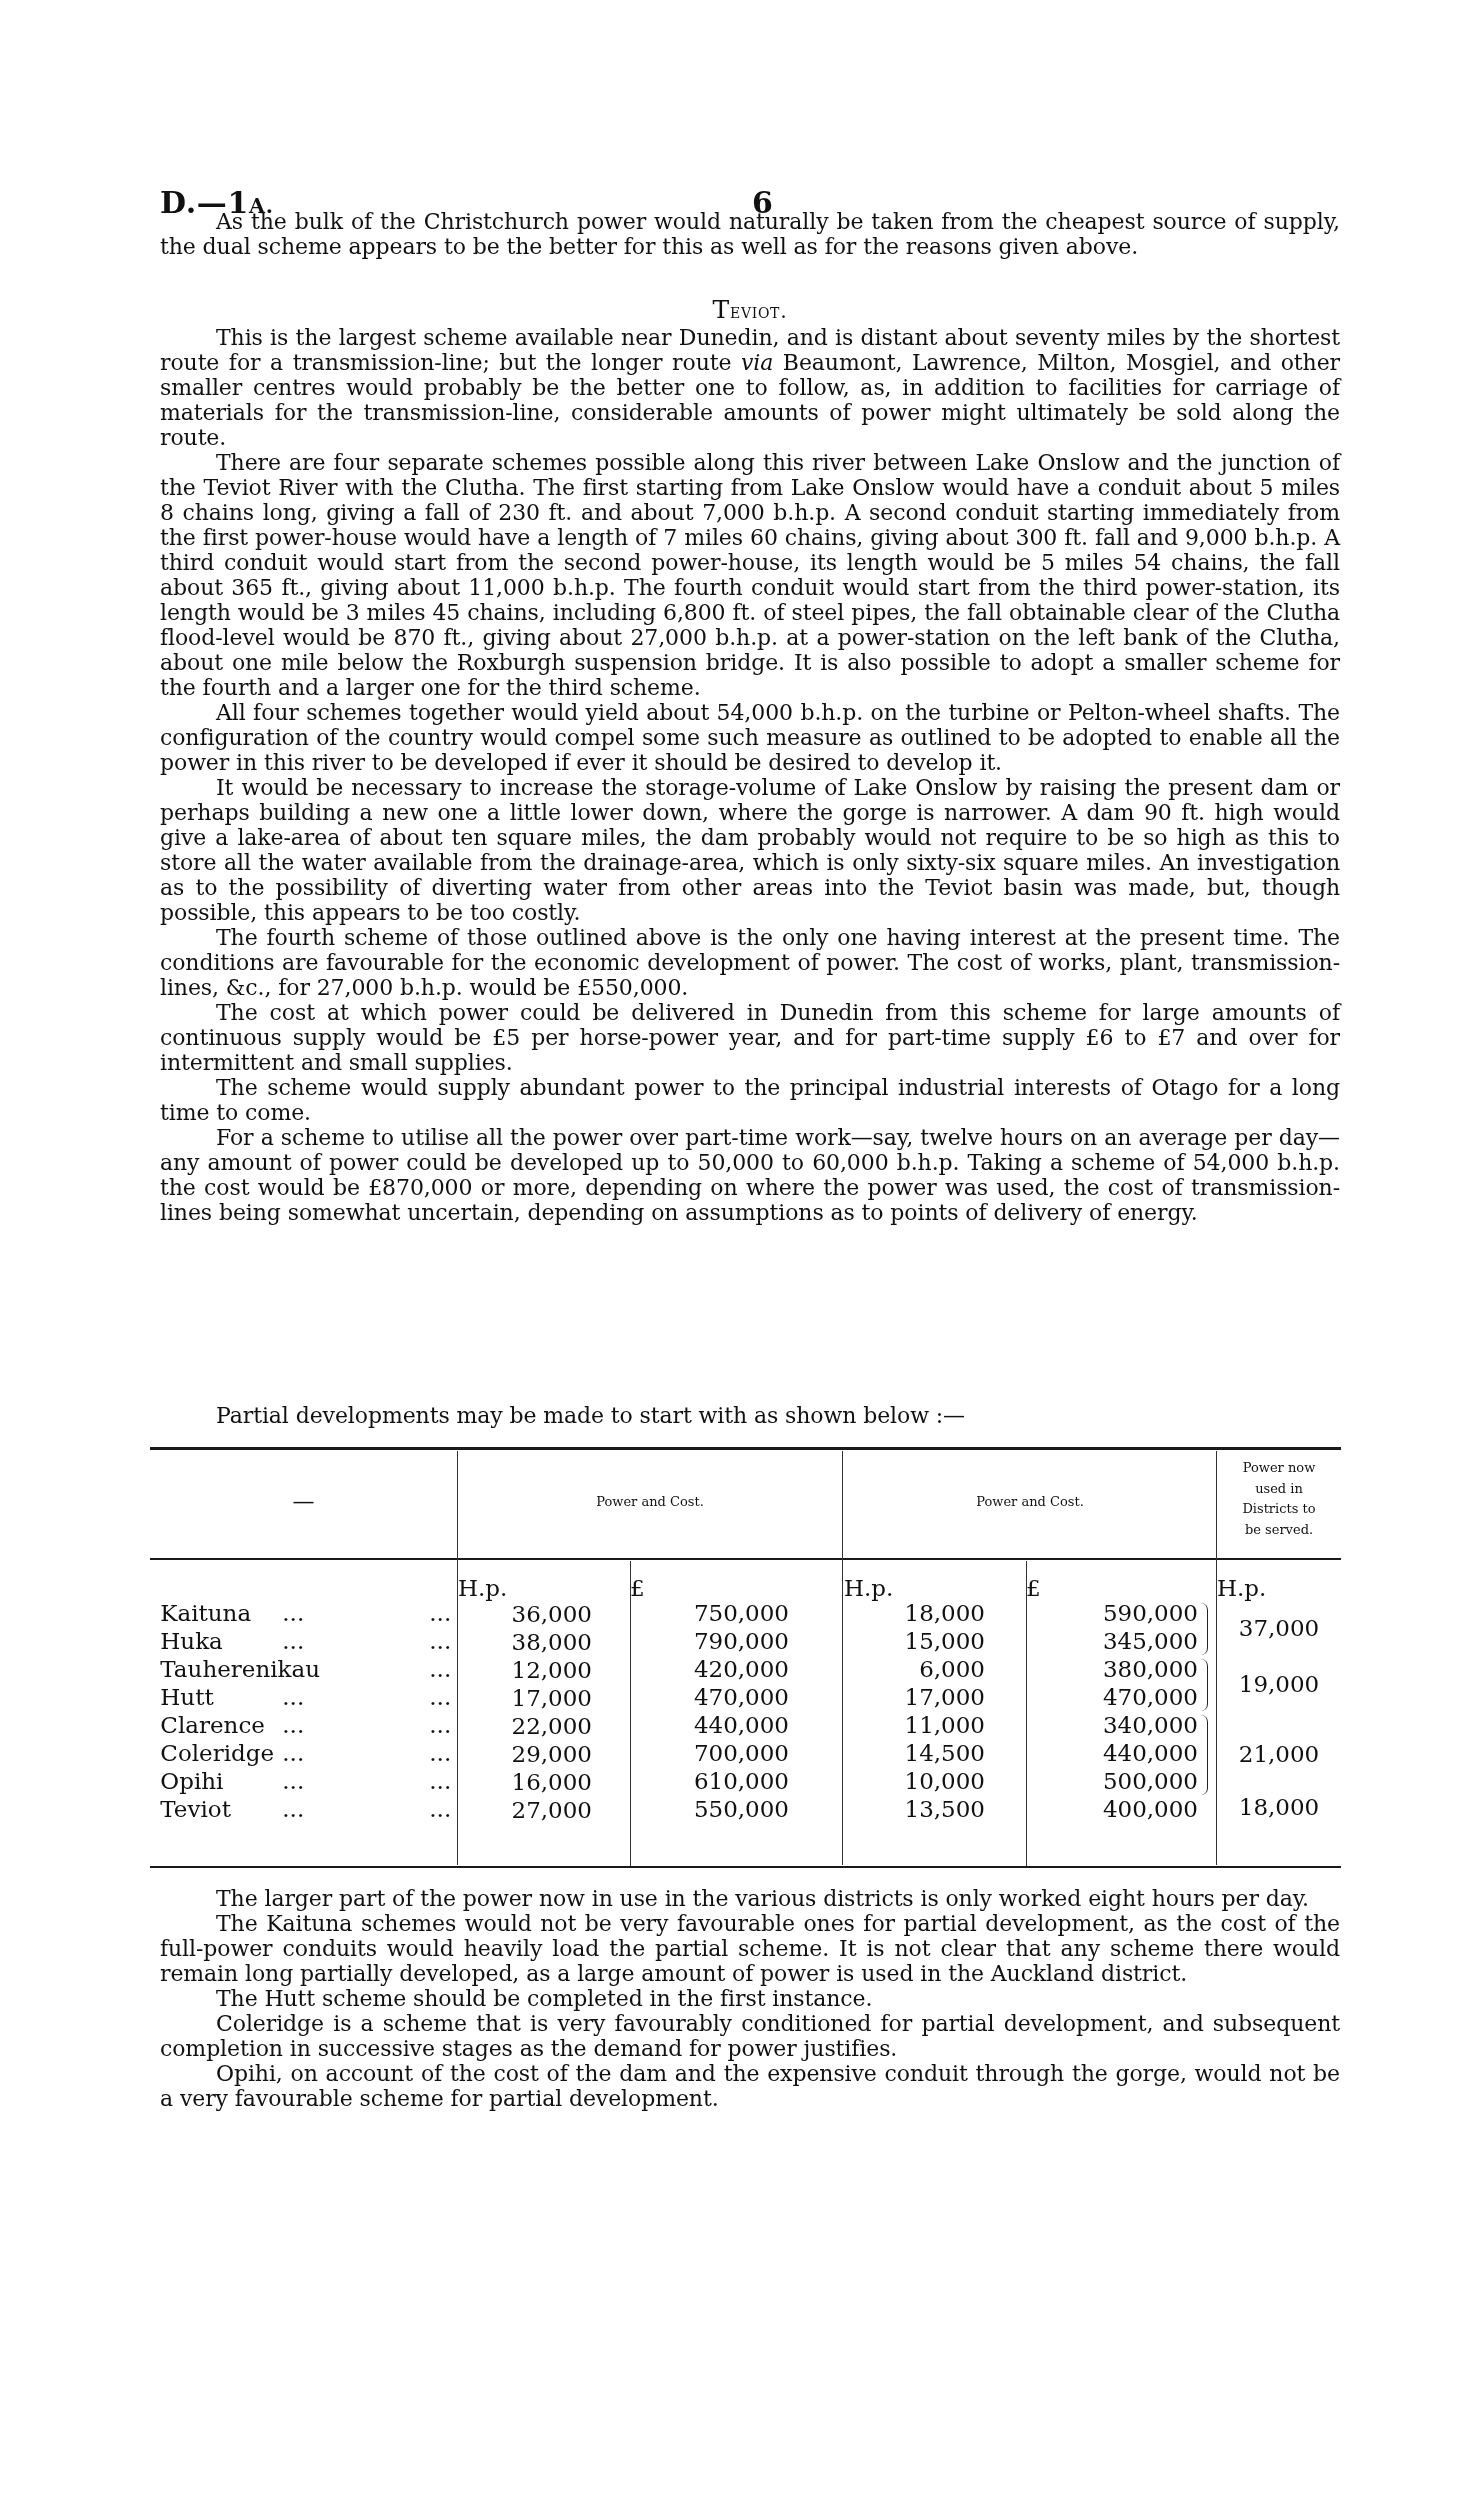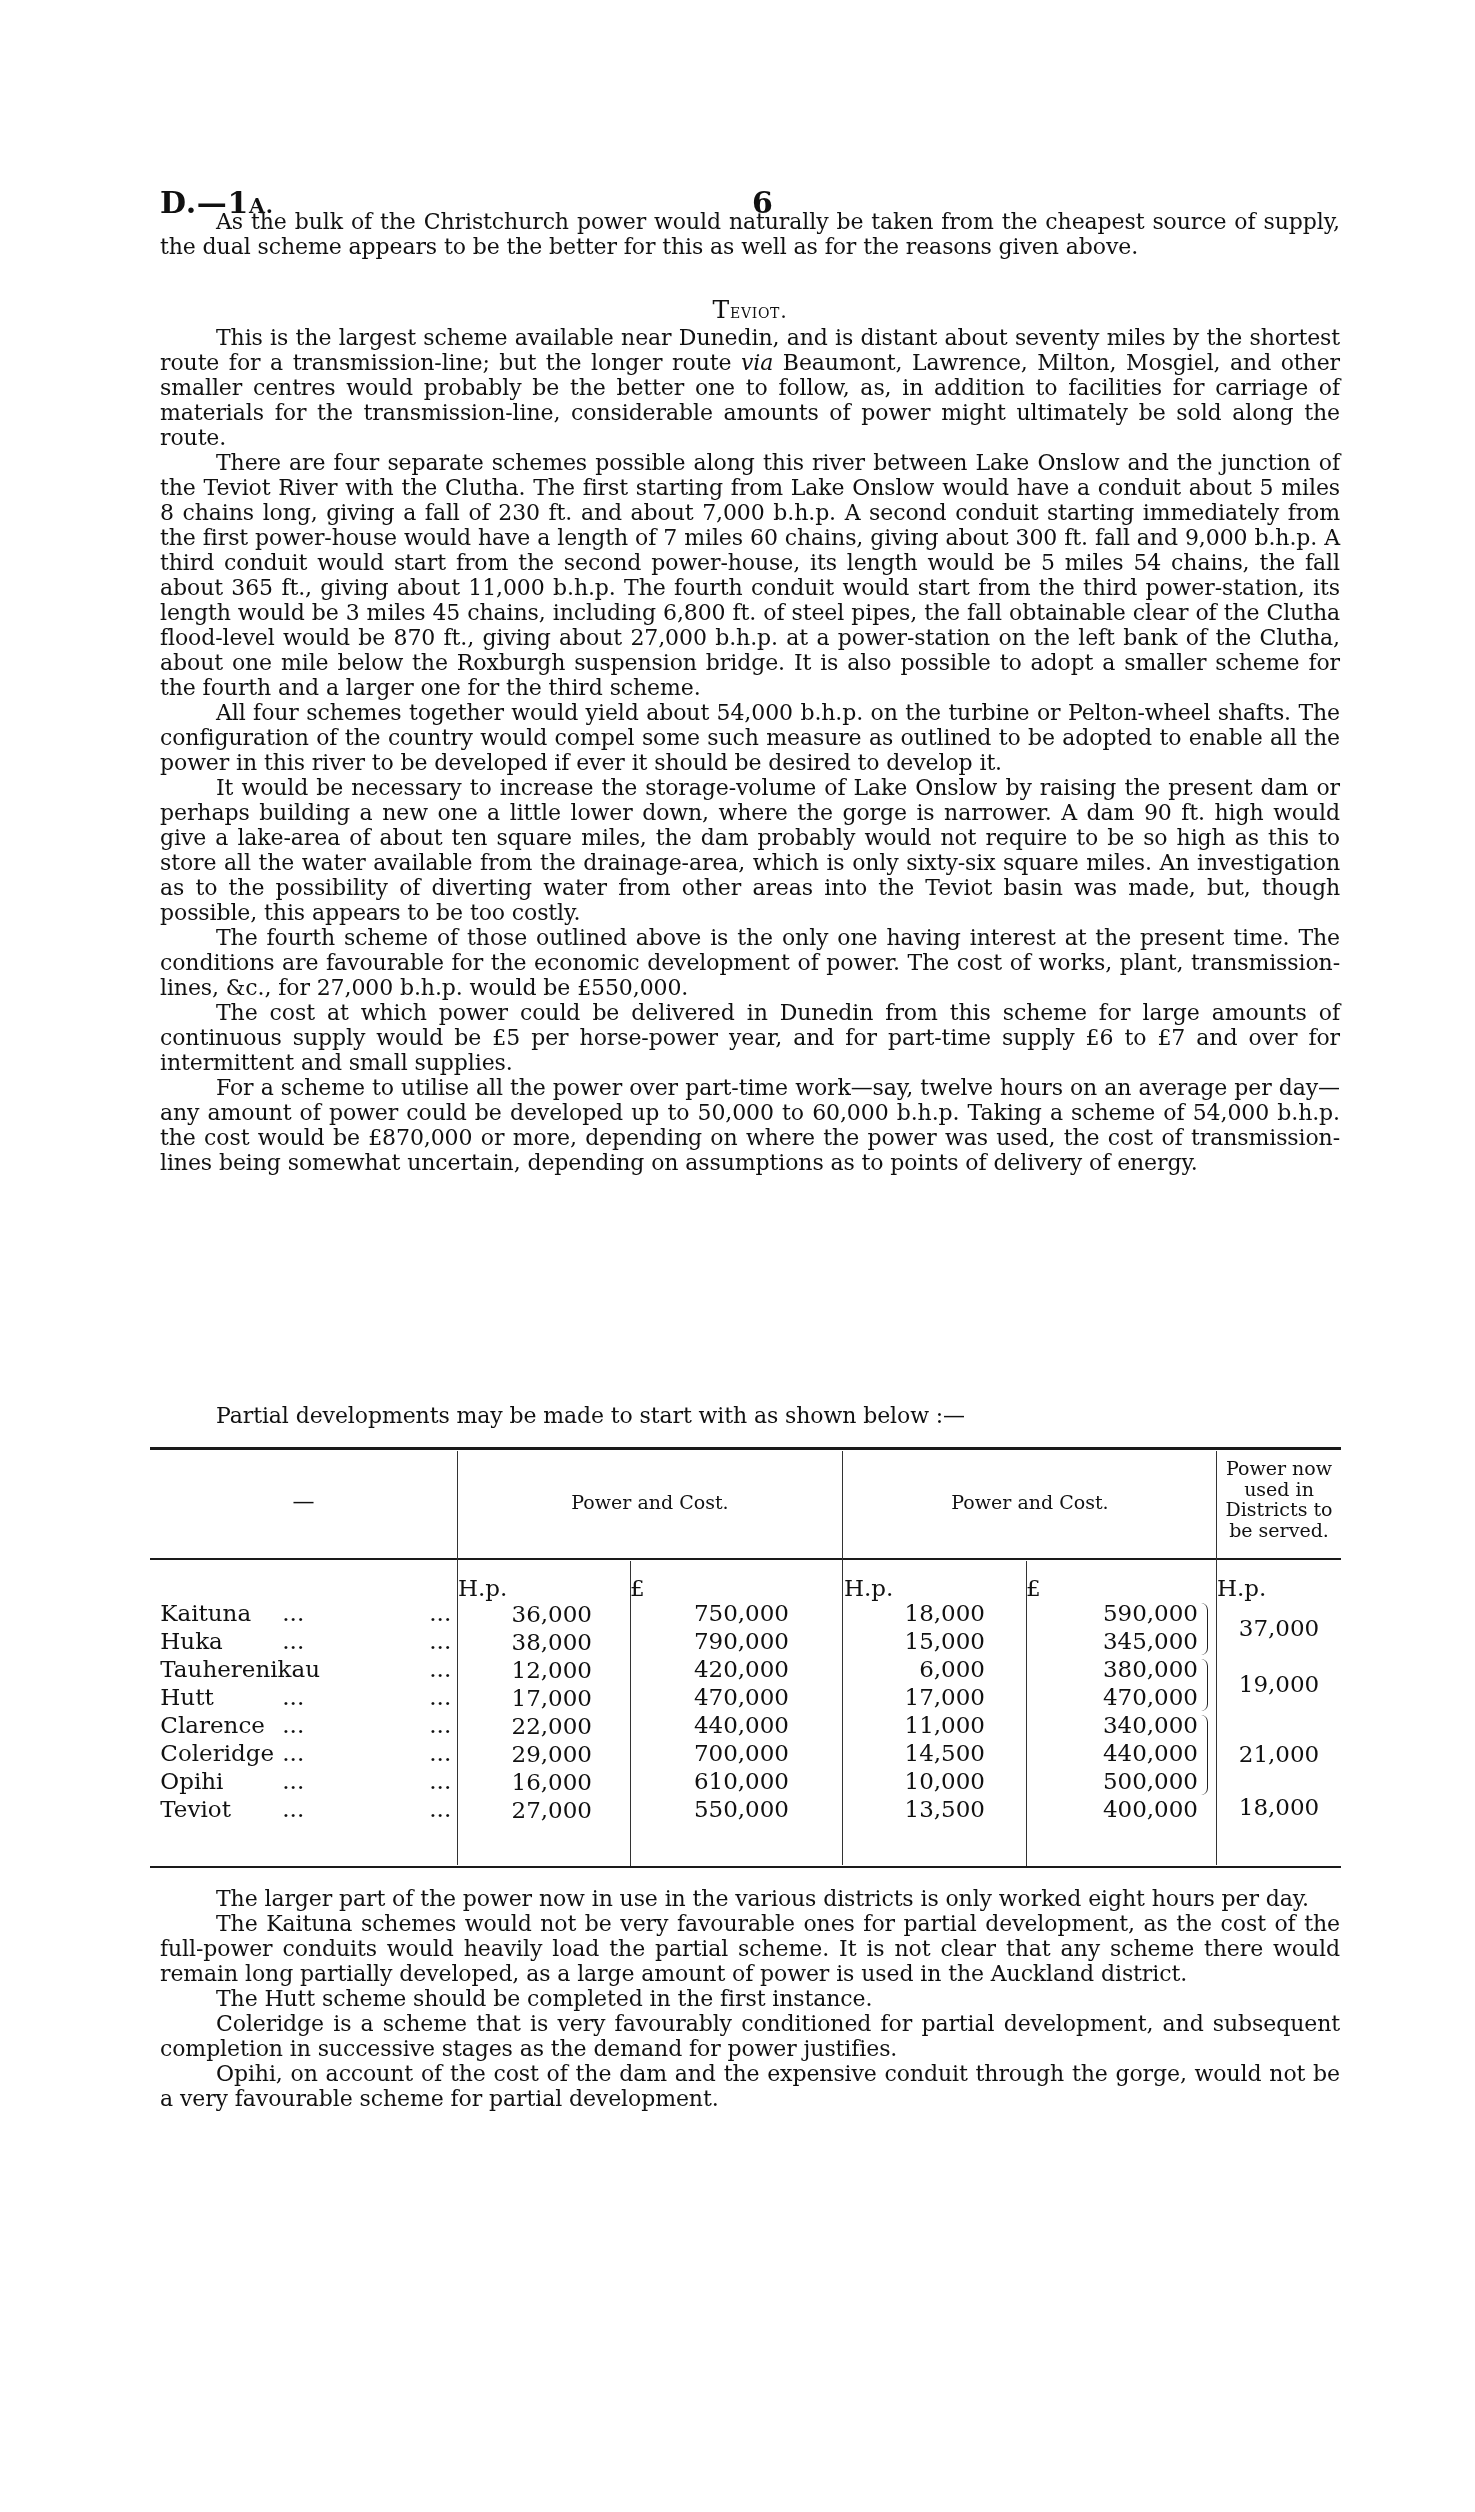--- a/index.html
+++ b/index.html
@@ -83,21 +83,21 @@
       height: 2.7px;
       background: #1a1a1a;
     }
     .t-vline {
       position: absolute;
       width: 1.4px;
       background: #333333;
     }
     .t-cell {
       position: absolute;
-      font-size: 19px;
+      font-size: 13px;
       line-height: 20.6px;
       text-align: center;
     }
     .t-body {
       position: absolute;
       font-size: 23px;
       line-height: 28px;
     }
     .t-body .row { height: 28px; white-space: nowrap; position: relative; }
     .name-col { left: 10.3px; width: 295px; }
@@ -139,20 +139,21 @@
 
 <div class="section-heading" style="top:295px;"><span>T</span><span style="font-size:20.6px">eviot.</span></div>
 
 <div class="body-block" style="top:325px;">
   <p><span>This is the largest scheme available near Dunedin, and is distant about seventy miles by the shortest route for a transmission-line; but the longer route </span><i class="via">via</i><span> Beaumont, Lawrence, Milton, Mosgiel, and other smaller centres would probably be the better one to follow, as, in addition to facilities for carriage of materials for the transmission-line, considerable amounts of power might ultimately be sold along the route.</span></p>
   <p>There are four separate schemes possible along this river between Lake Onslow and the junction of the Teviot River with the Clutha. The first starting from Lake Onslow would have a conduit about 5 miles 8 chains long, giving a fall of 230 ft. and about 7,000 b.h.p. A second conduit starting immediately from the first power-house would have a length of 7 miles 60 chains, giving about 300 ft. fall and 9,000 b.h.p. A third conduit would start from the second power-house, its length would be 5 miles 54 chains, the fall about 365 ft., giving about 11,000 b.h.p. The fourth conduit would start from the third power-station, its length would be 3 miles 45 chains, including 6,800 ft. of steel pipes, the fall obtainable clear of the Clutha flood-level would be 870 ft., giving about 27,000 b.h.p. at a power-station on the left bank of the Clutha, about one mile below the Roxburgh suspension bridge. It is also possible to adopt a smaller scheme for the fourth and a larger one for the third scheme.</p>
   <p>All four schemes together would yield about 54,000 b.h.p. on the turbine or Pelton-wheel shafts. The configuration of the country would compel some such measure as outlined to be adopted to enable all the power in this river to be developed if ever it should be desired to develop it.</p>
   <p>It would be necessary to increase the storage-volume of Lake Onslow by raising the present dam or perhaps building a new one a little lower down, where the gorge is narrower. A dam 90 ft. high would give a lake-area of about ten square miles, the dam probably would not require to be so high as this to store all the water available from the drainage-area, which is only sixty-six square miles. An investigation as to the possibility of diverting water from other areas into the Teviot basin was made, but, though possible, this appears to be too costly.</p>
   <p>The fourth scheme of those outlined above is the only one having interest at the present time. The conditions are favourable for the economic development of power. The cost of works, plant, transmission-lines, &amp;c., for 27,000 b.h.p. would be £550,000.</p>
   <p>The cost at which power could be delivered in Dunedin from this scheme for large amounts of continuous supply would be £5 per horse-power year, and for part-time supply £6 to £7 and over for intermittent and small supplies.</p>
+  <p>The scheme would supply abundant power to the principal industrial interests of Otago for a long time to come.</p>
   <p>For a scheme to utilise all the power over part-time work—say, twelve hours on an average per day—any amount of power could be developed up to 50,000 to 60,000 b.h.p. Taking a scheme of 54,000 b.h.p. the cost would be £870,000 or more, depending on where the power was used, the cost of transmission-lines being somewhat uncertain, depending on assumptions as to points of delivery of energy.</p>
 </div>
 
 <div class="body-block" style="top:1403px;">
   <p>Partial developments may be made to start with as shown below :—</p>
 </div>
 
 <div class="table-wrap">
   <div class="t-line" style="top:0;"></div>
   <div class="t-line" style="top:111px;height:2.1px;"></div>

